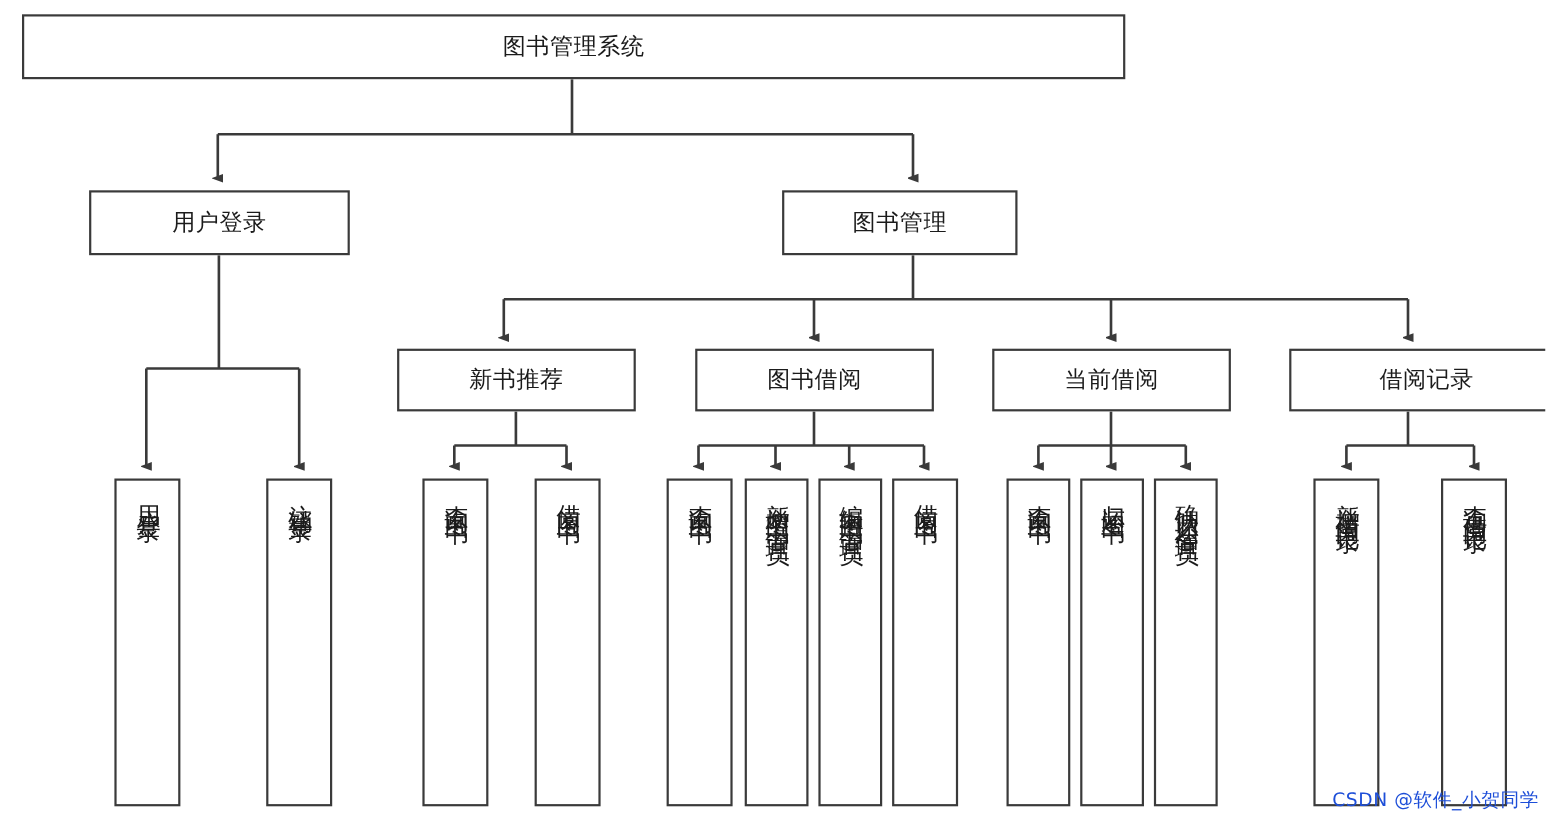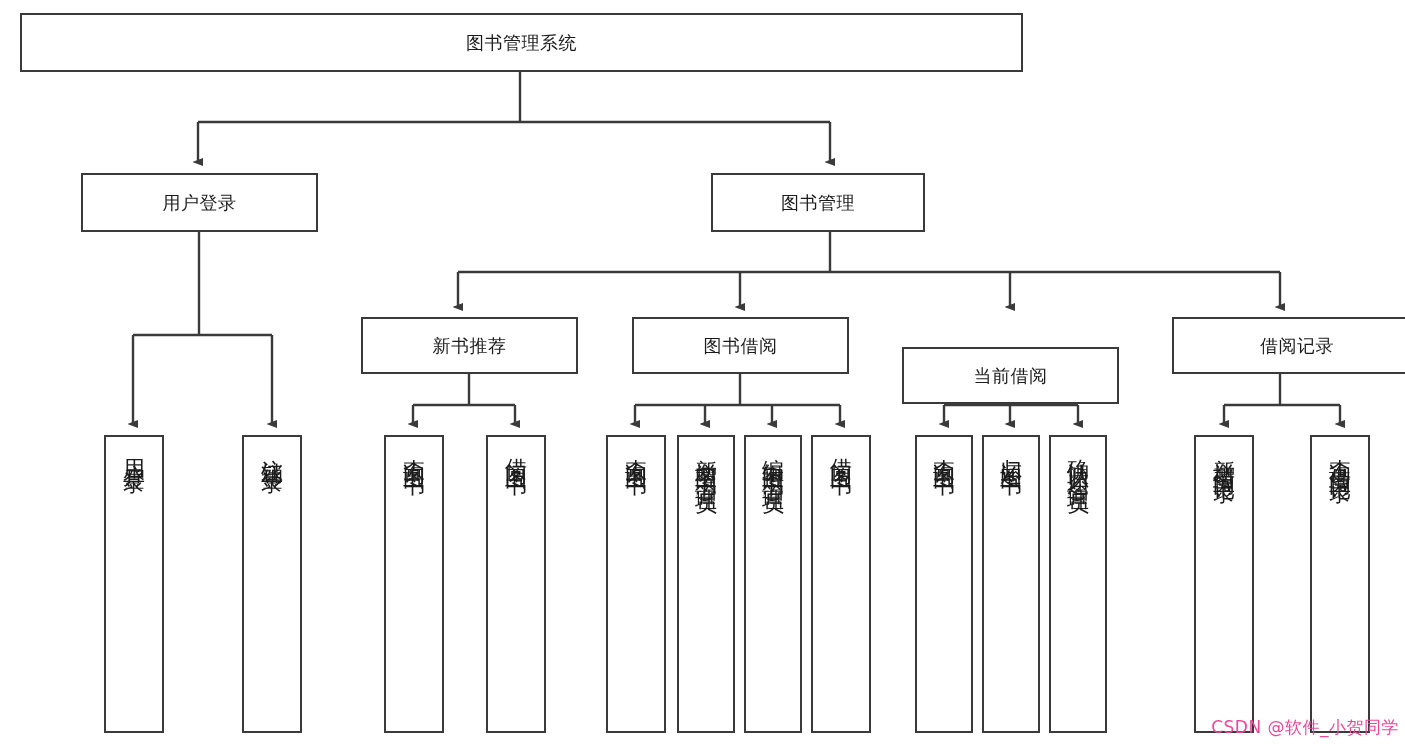--- a/index.html
+++ b/index.html
@@ -38,41 +38,41 @@
     z-index: 2;
   }
   .node-label {
     display: block;
     text-align: center;
     line-height: 1.18;
     letter-spacing: 0.5px;
   }
   
   .node.horiz .node-label {
-    font-size: 18px;
+    font-size: 21px;
   }
   
   .node.vert {
     align-items: flex-start;
     padding-top: 4px;
   }
   .node.vert .node-label {
     writing-mode: vertical-rl;
     text-orientation: upright;
     font-size: 22px;
     line-height: 1.0;
     letter-spacing: 5px;
     white-space: nowrap;
   }
   .watermark {
     position: absolute;
     right: 6px;
     bottom: 8px;
     font-size: 17px;
-    color: #ec4899;
+    color: #1d4ed8;
     letter-spacing: 0.5px;
     z-index: 5;
     white-space: nowrap;
   }
 </style>
 </head>
 <body>
 
 <div id="canvas">
 
@@ -136,21 +136,21 @@
   <div class="node horiz" style="left:711px; top:173px; width:214px; height:59px;">
     <span class="node-label">图书管理</span>
   </div>
 
   <div class="node horiz" style="left:632px; top:317px; width:217px; height:57px;">
     <span class="node-label">图书借阅</span>
   </div>
   <div class="node horiz" style="left:361px; top:317px; width:217px; height:57px;">
     <span class="node-label">新书推荐</span>
   </div>
-  <div class="node horiz" style="left:902px; top:317px; width:217px; height:57px;margin-top:30px;">
+  <div class="node horiz" style="left:902px; top:317px; width:217px; height:57px;">
     <span class="node-label">当前借阅</span>
   </div>
   <div class="node horiz" style="left:1172px; top:317px; width:250px; height:57px;">
     <span class="node-label">借阅记录</span>
   </div>
 
   <div class="node vert" style="left:104px; top:435px; width:60px; height:298px;">
     <span class="node-label">用户登录</span>
   </div>
   <div class="node vert" style="left:242px; top:435px; width:60px; height:298px;">

